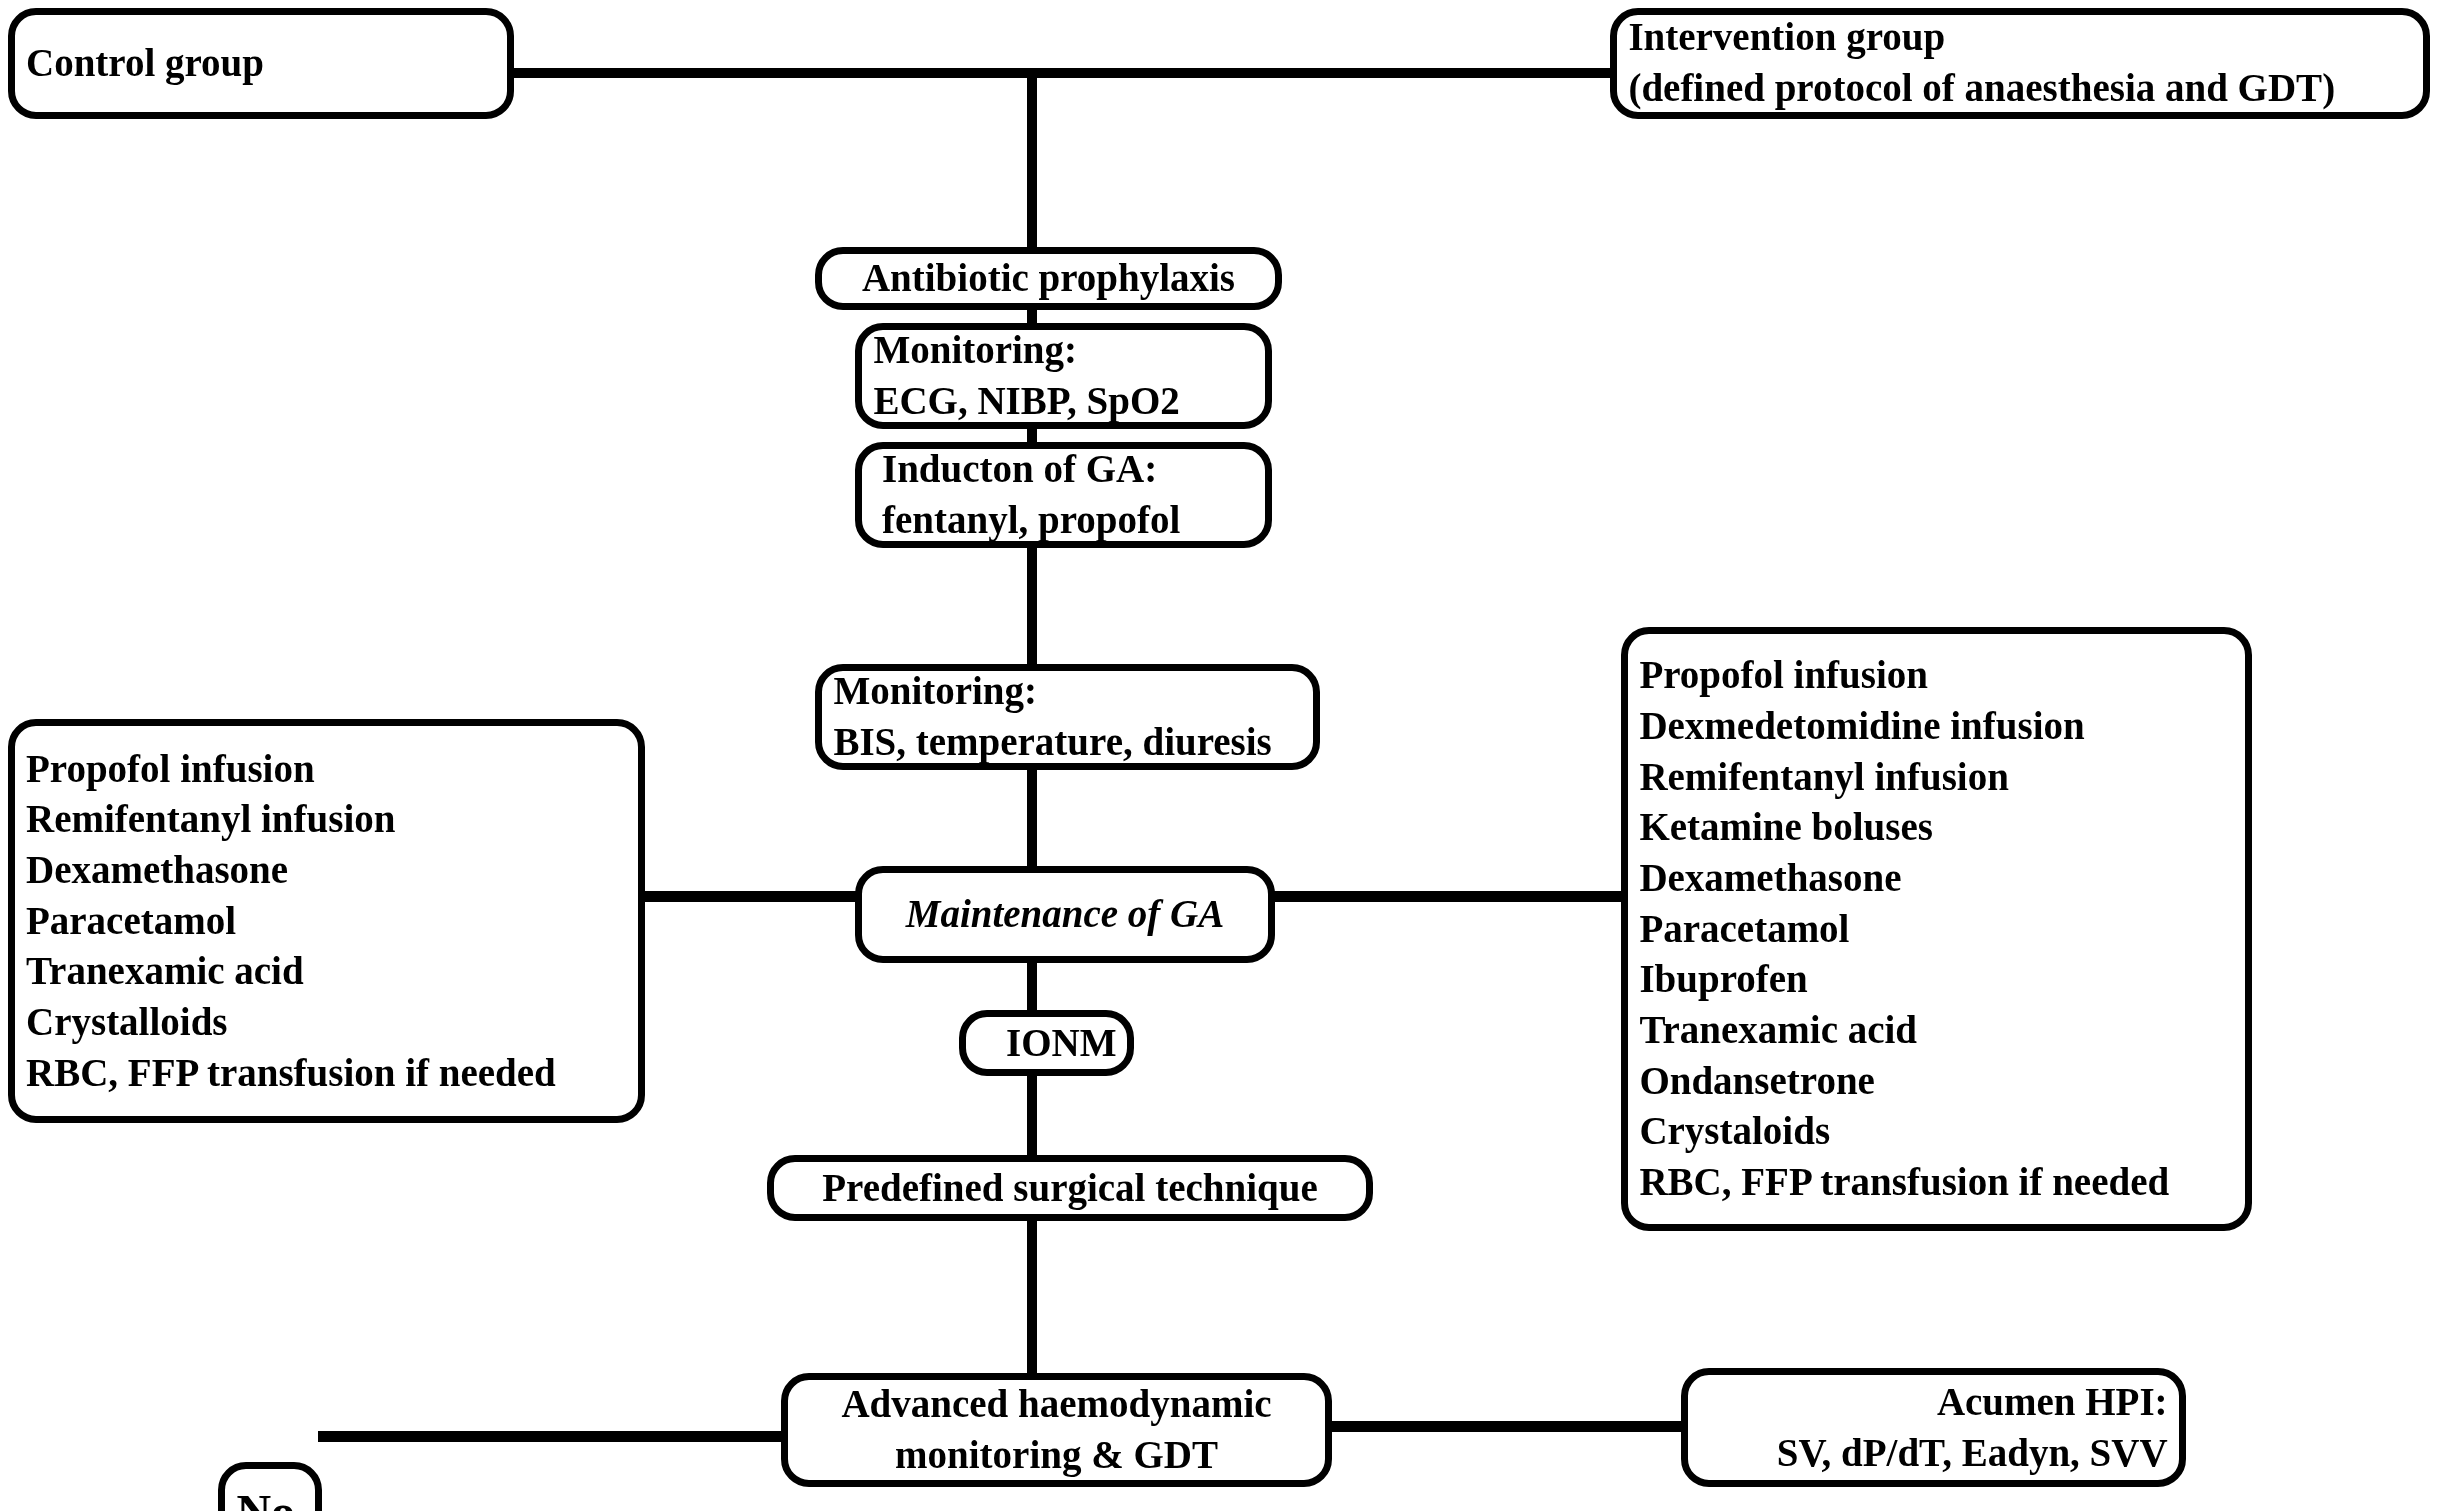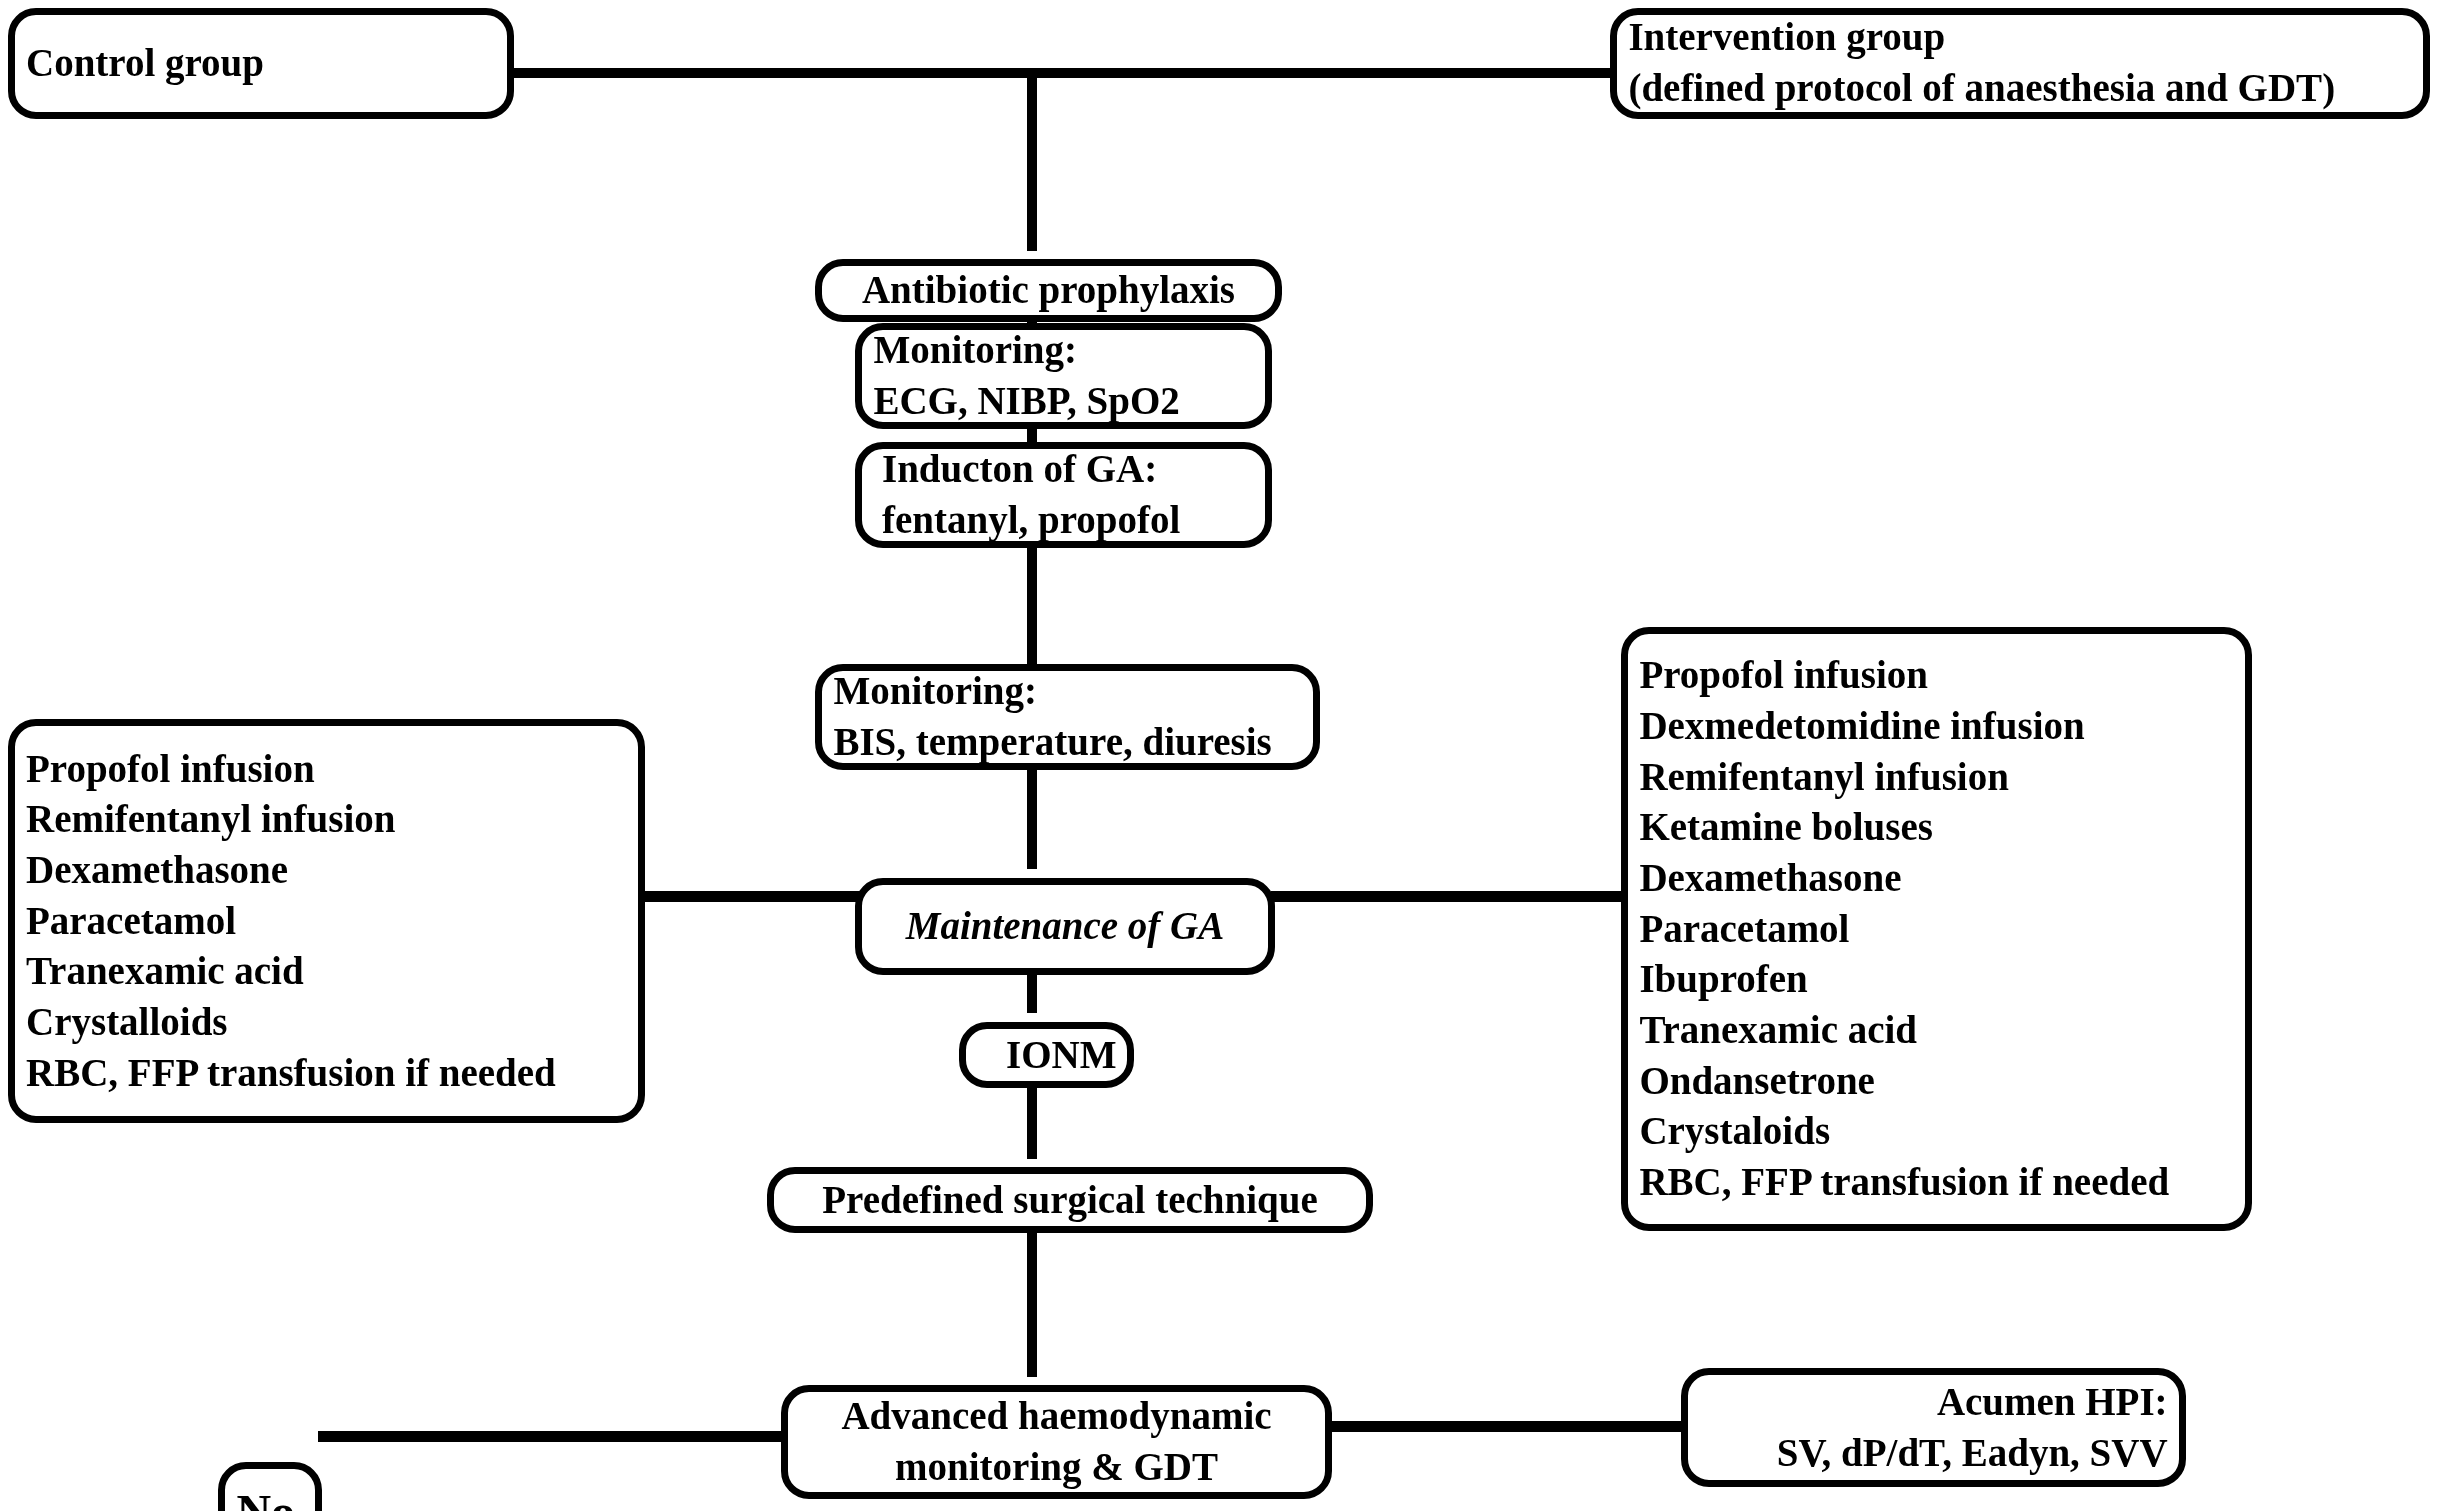--- a/index.html
+++ b/index.html
@@ -25,21 +25,21 @@
     display: flex;
     flex-direction: column;
     justify-content: center;
     z-index: 3;
   }
   .node .line {
     white-space: nowrap;
     line-height: 1.30;
   }
   .pad-lr { padding: 0 11.4px; border-radius: 28px; }
-  .center { align-items: center; text-align: center; margin-top: 12px; }
+  .center { align-items: center; text-align: center; }
   .left   { align-items: flex-start; text-align: left; }
 
   
   .conn {
     position: absolute;
     background: #000000;
     z-index: 1;
   }
 
   

